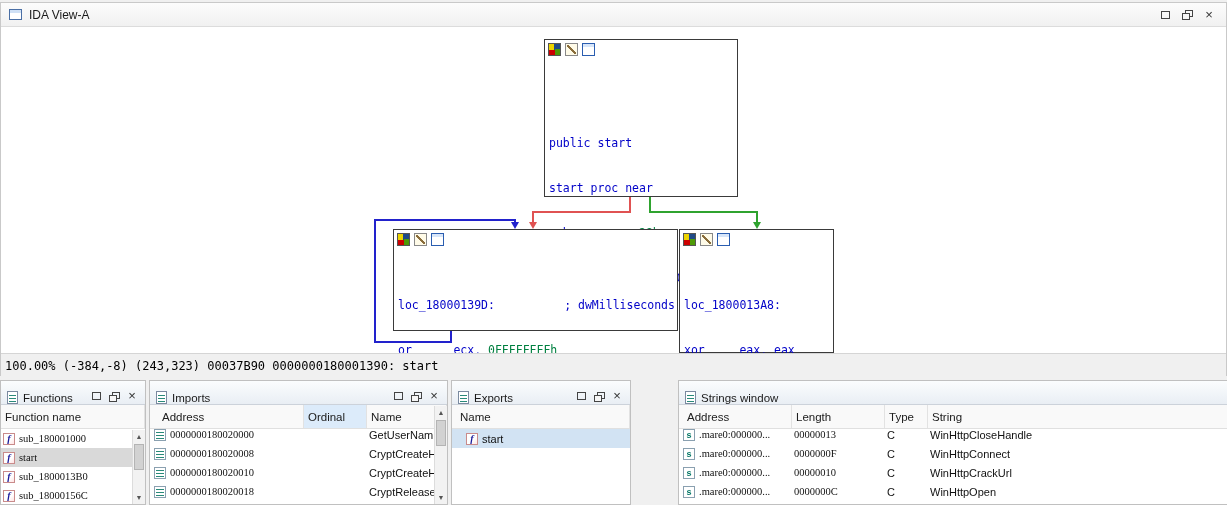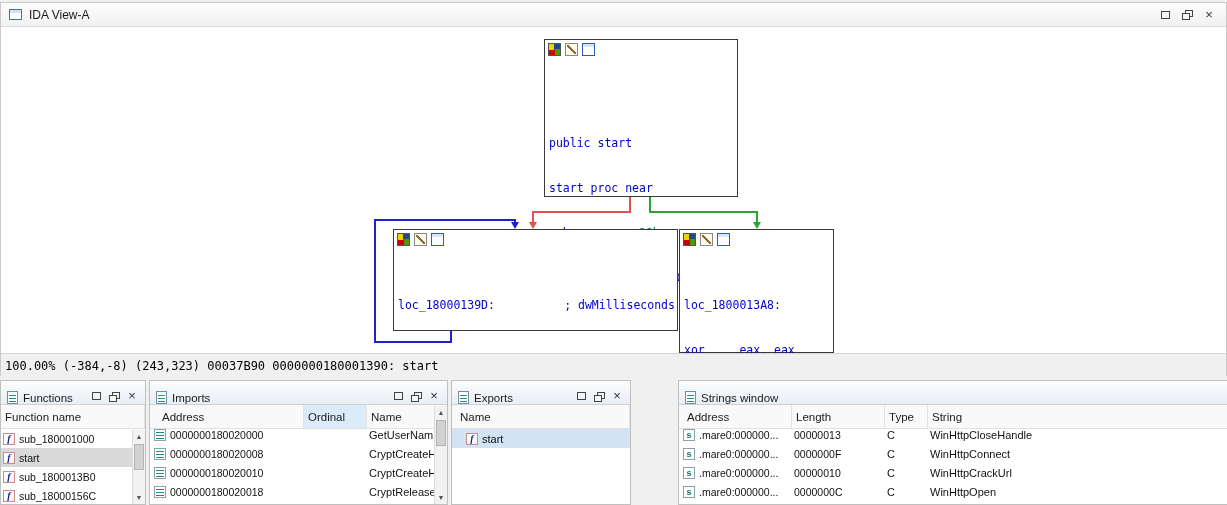--- a/index.html
+++ b/index.html
@@ -58,21 +58,21 @@
   .ptext{font-size:11.5px;color:#1a1a1a;white-space:nowrap}
   .pbtns{margin-left:auto;display:flex}
   .pbtns .wbtn{width:18px;height:16px}
   .phead{height:24px;display:flex;border-bottom:1px solid #e0e0e0;background:#f9f9f9}
   .hcell{display:flex;align-items:center;padding:0 4px;border-right:1px solid #e2e2e2;font-size:11.5px;color:#202020;overflow:hidden;white-space:nowrap}
   .hcell.hl{background:var(--ordinal-header-bg)}
   .trow{height:19px;display:flex;align-items:center;white-space:nowrap;overflow:hidden}
   .trow .rcell{display:flex;align-items:flex-start;height:100%;overflow:hidden;padding:0 2px;flex:none}
   .trow.sel-gray{background:var(--functions-selected-bg)}
   .trow.sel-blue{background:var(--exports-selected-bg)}
-  .lmono{font-family:Liberation Sans, sans-serif;font-size:10.5px}
+  .lmono{font-family:Liberation Serif, serif;font-size:10.5px}
   .lsans{font-size:11px}
   .icon-f{width:12px;height:12px;border:1px solid #c98b8b;background:linear-gradient(135deg,#fff 60%,#ffe3e3);
     display:inline-flex;align-items:center;justify-content:center;margin:0 4px 0 2px;flex:none}
   .icon-f i{font-family:"Liberation Serif","DejaVu Serif",serif;font-style:italic;font-weight:bold;font-size:10px;color:#19199b;line-height:1}
   .icon-doc{width:12px;height:12px;border:1px solid #8aa0b0;background:#fff;position:relative;margin:0 4px 0 2px;flex:none}
   .icon-doc::after{content:"";position:absolute;left:1px;top:2px;width:8px;height:1px;background:#2a8a7a;box-shadow:0 3px 0 #2a8a7a,0 6px 0 #2a8a7a}
   .icon-s{width:12px;height:12px;border:1px solid #8aa0b0;background:#fff;display:inline-flex;align-items:center;justify-content:center;margin:0 4px 0 2px;flex:none}
   .icon-s i{font-style:normal;font-size:9px;font-weight:bold;color:#0a7a6a;line-height:1}
 
   
@@ -140,20 +140,21 @@
       </div>
 
       <div class="node" style="left:392px;top:202px;width:285px;height:102px">
         <div class="node-head">
           <span class="nico nico-pal"></span>
           <span class="nico nico-edit"></span>
           <span class="nico nico-frame"></span>
         </div>
         <div class="node-body" style="padding-top:20px">
           <div class="asm-line"><span class="blue">loc_18000139D:</span><span class="cmt">          ; dwMilliseconds</span></div>
+          <div class="asm-line"><span class="blue">or      ecx, </span><span class="green">0FFFFFFFFh</span></div>
           
           
         </div>
       </div>
 
       <div class="node" style="left:678px;top:202px;width:155px;height:124px">
         <div class="node-head">
           <span class="nico nico-pal"></span>
           <span class="nico nico-edit"></span>
           <span class="nico nico-frame"></span>

